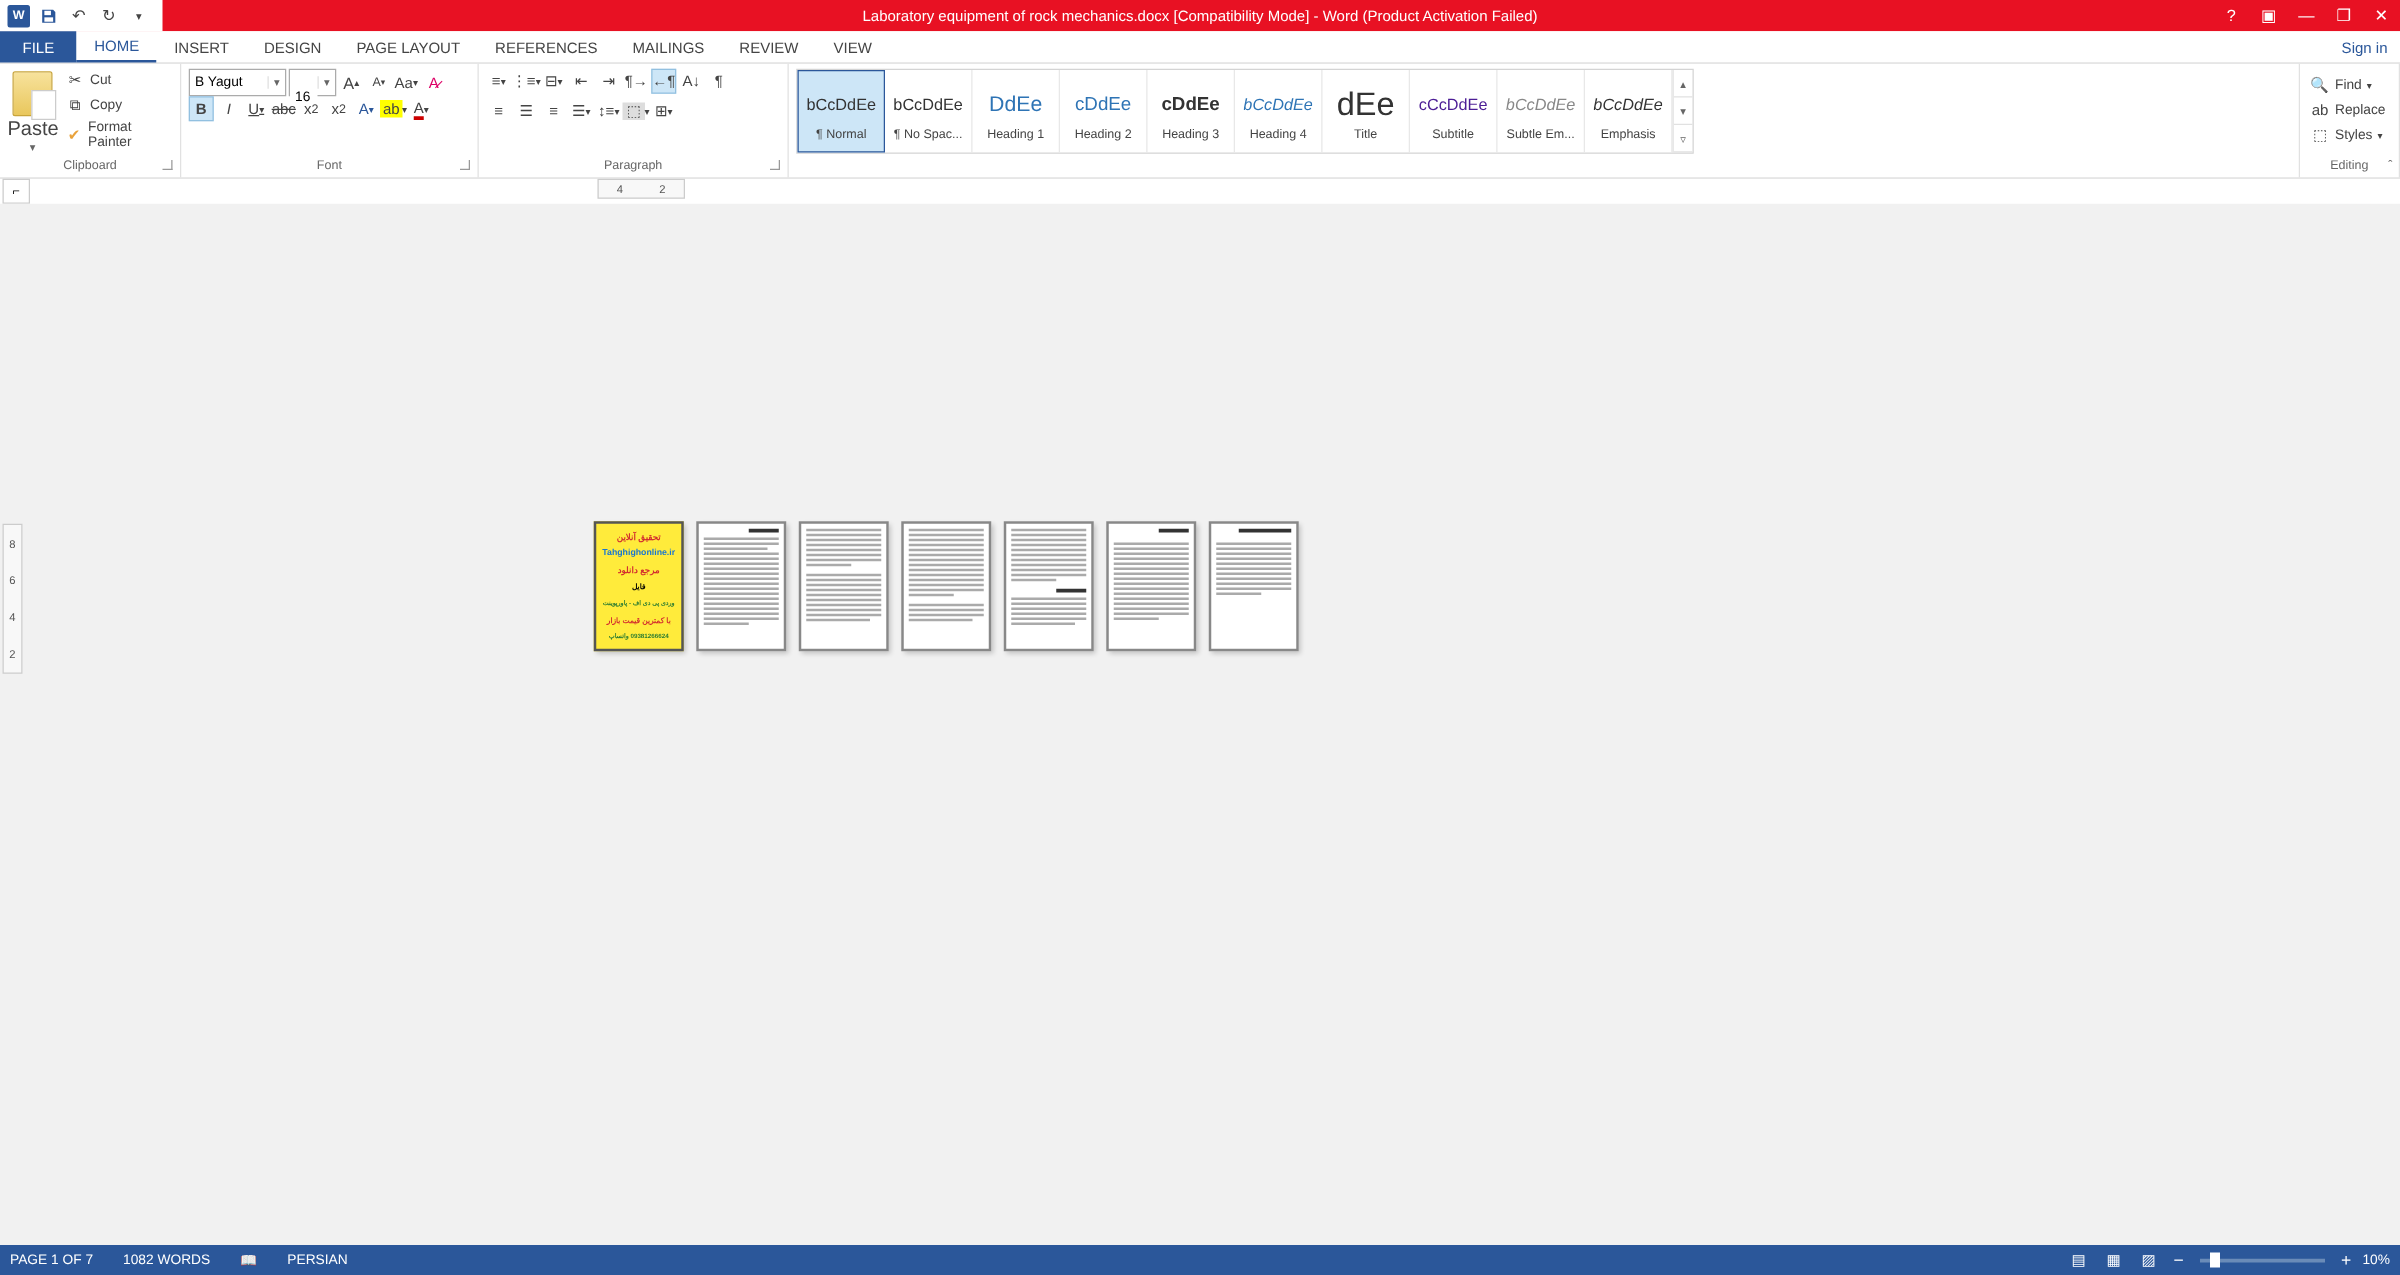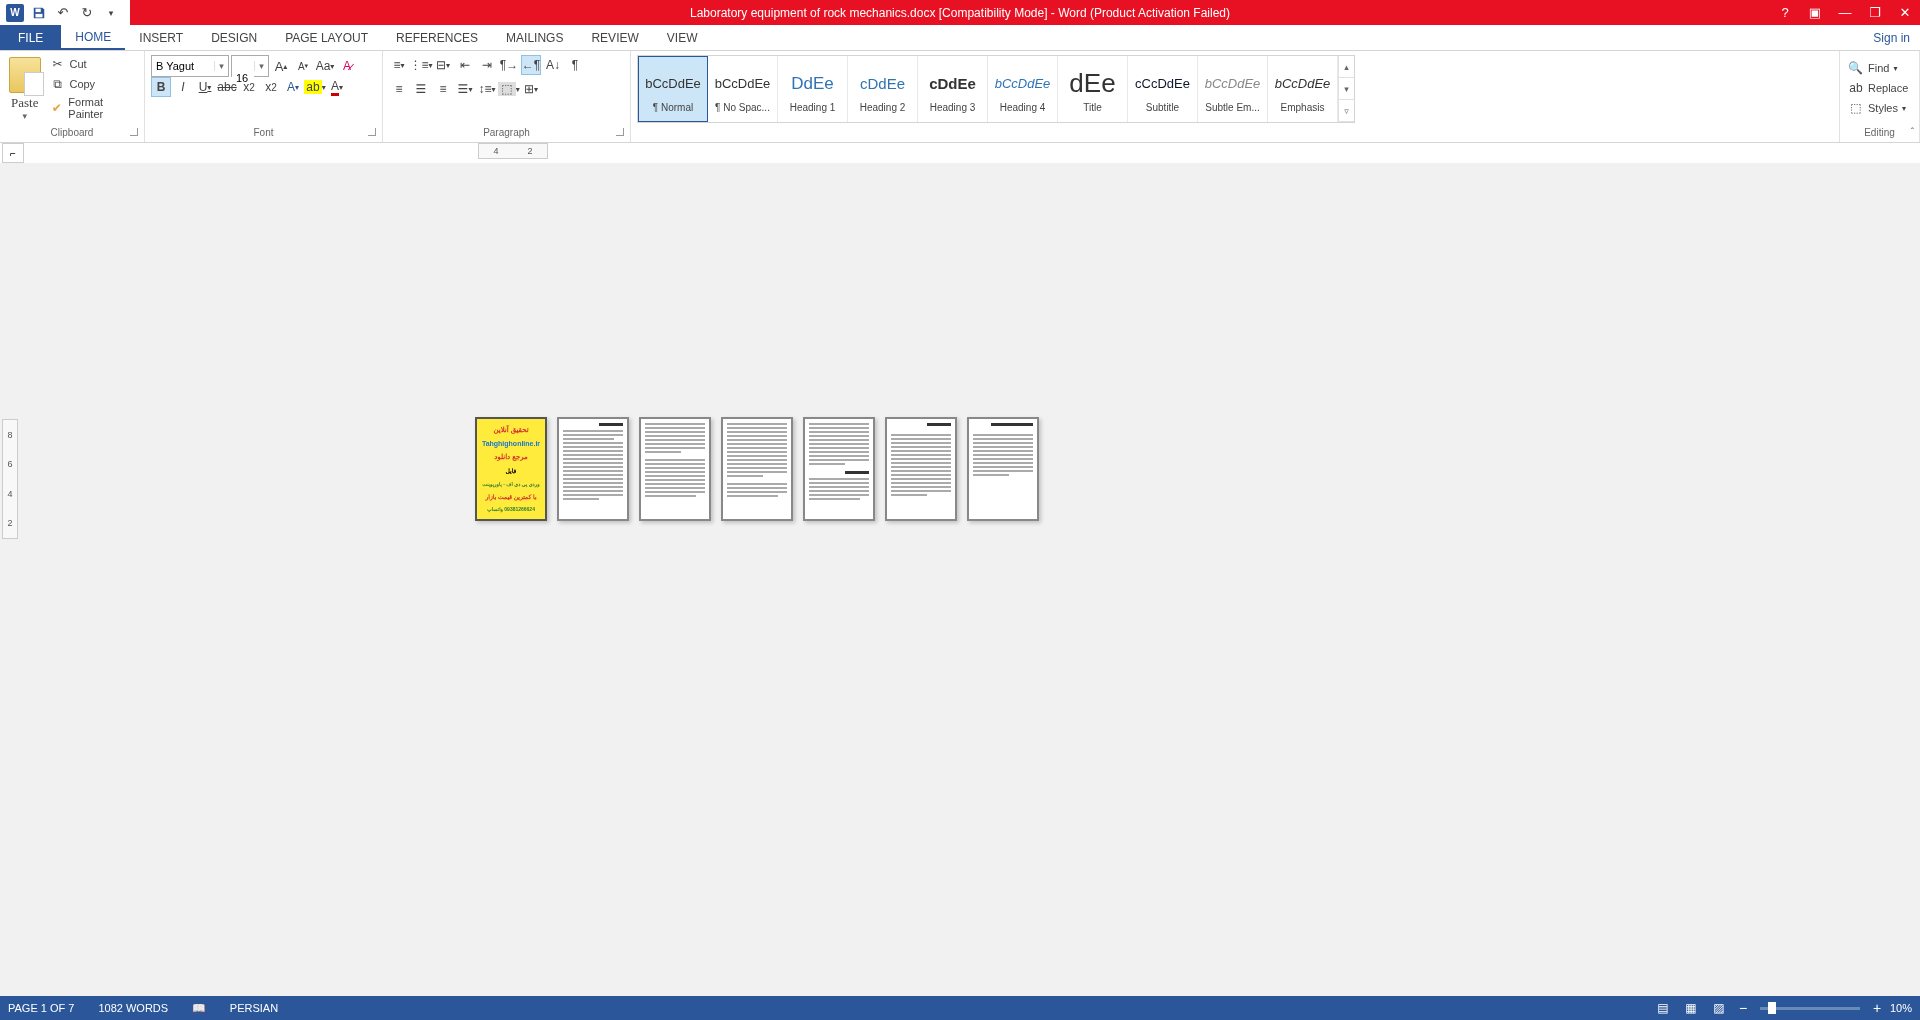--- a/index.html
+++ b/index.html
@@ -21,21 +21,21 @@
 
 .ribbon { height: 92px; background: #fff; border-bottom: 1px solid #d4d4d4; display: flex; position: relative; }
 .group { border-right: 1px solid #e1e1e1; padding: 4px 6px 2px 6px; display: flex; flex-direction: column; justify-content: space-between; height: 100%; }
 .group-label { font-size: 10px; color: #666; text-align: center; padding-bottom: 2px; position: relative; }
 .group-label .launcher { position: absolute; right: 0; bottom: 4px; width: 8px; height: 8px; border-right: 1px solid #999; border-bottom: 1px solid #999; cursor: pointer; }
 
 .clipboard-body { display: flex; }
 .paste-big { width: 40px; text-align: center; cursor: pointer; }
 .paste-icon { width: 32px; height: 36px; margin: 2px auto; background: linear-gradient(#f7e29c, #e9c75d); border: 1px solid #c9a53b; border-radius: 2px; position: relative; }
 .paste-icon::after { content: ""; position: absolute; width: 18px; height: 22px; background: #fff; border: 1px solid #ccc; right: -4px; bottom: -4px; }
-.paste-text { font-size: 13px; color: #444; font-family: Liberation Serif, serif; }
+.paste-text { font-size: 16px; color: #444; }
 .clip-right { display: flex; flex-direction: column; gap: 2px; padding-left: 4px; }
 .clip-item { display: flex; align-items: center; gap: 4px; font-size: 11px; color: #444; cursor: pointer; padding: 1px 2px; }
 .small-icon { width: 16px; height: 16px; display: inline-flex; align-items: center; justify-content: center; font-size: 12px; }
 
 .font-body { display: flex; flex-direction: column; gap: 0; }
 .font-row { display: flex; gap: 2px; align-items: center; }
 .combo { border: 1px solid #ababab; height: 22px; display: flex; align-items: center; background: #fff; }
 .combo input { border: none; outline: none; font-size: 11px; padding: 0 4px; }
 .combo .arrow { width: 14px; text-align: center; font-size: 9px; color: #666; cursor: pointer; border-left: 1px solid #e0e0e0; }
 .font-name input { width: 62px; }
@@ -255,21 +255,21 @@
           </div>
         <div class="style-item">
             <div class="style-preview" style="color:#2e74b5;font-style:italic">bCcDdEe</div>
             <div class="style-name">Heading 4</div>
           </div>
         <div class="style-item">
             <div class="style-preview" style="font-size:26px">dEe</div>
             <div class="style-name">Title</div>
           </div>
         <div class="style-item">
-            <div class="style-preview" style="color:#0f172a">cCcDdEe</div>
+            <div class="style-preview" style="color:#4c1d95">cCcDdEe</div>
             <div class="style-name">Subtitle</div>
           </div>
         <div class="style-item">
             <div class="style-preview" style="color:#888;font-style:italic">bCcDdEe</div>
             <div class="style-name">Subtle Em...</div>
           </div>
         <div class="style-item">
             <div class="style-preview" style="font-style:italic">bCcDdEe</div>
             <div class="style-name">Emphasis</div>
           </div>

